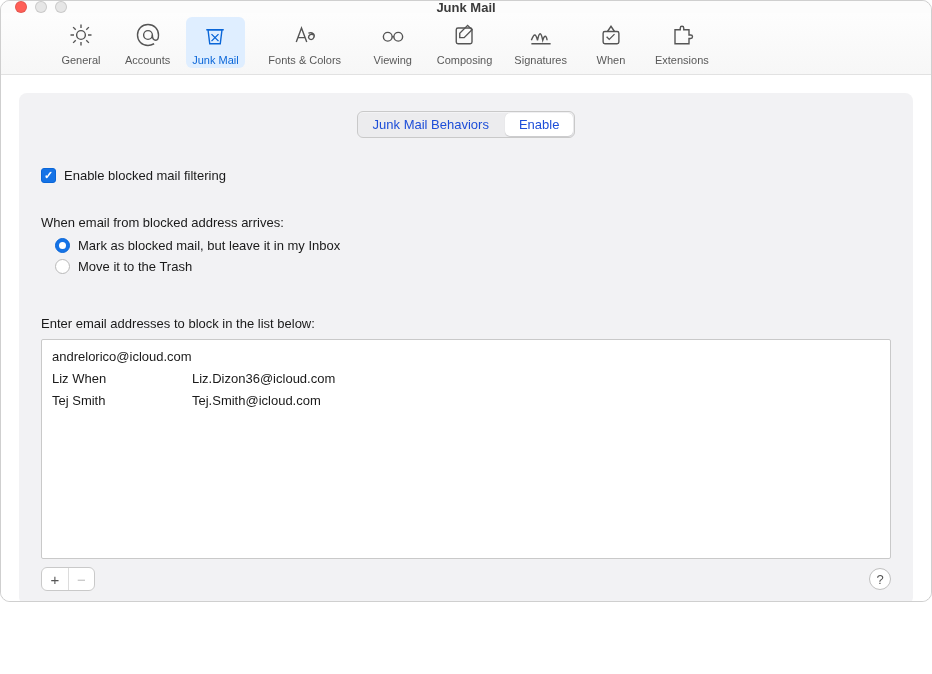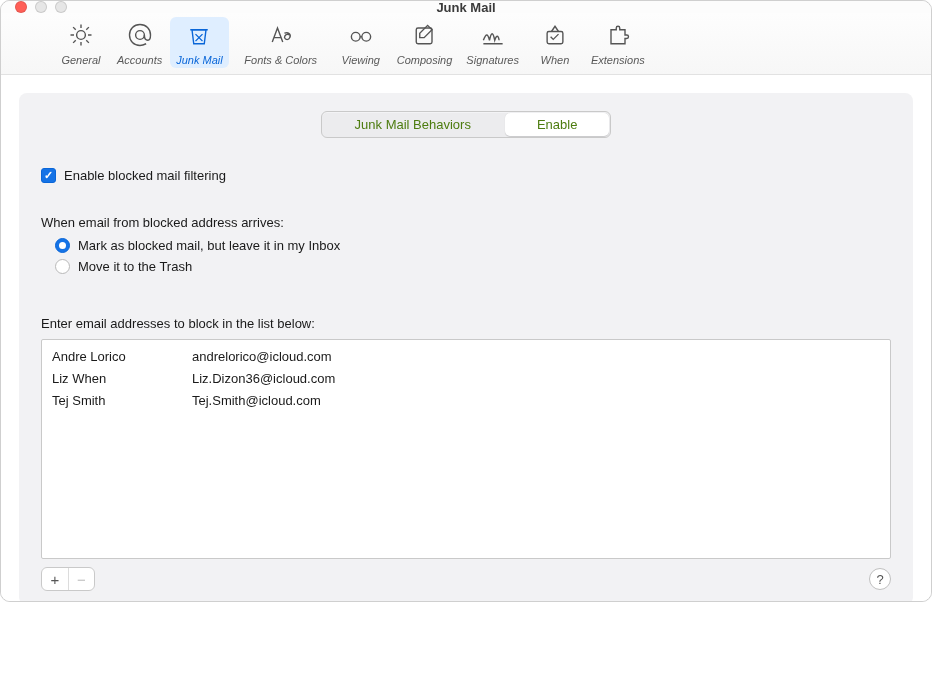--- a/index.html
+++ b/index.html
@@ -57,23 +57,22 @@
     .toolbar {
       display: flex;
       justify-content: flex-start;
       gap: 0;
       padding: 4px 4px 6px 4px;
       border-bottom: 1px solid #e2e2e2;
       background: linear-gradient(#fdfdfd,#f7f7f7);
     }
     .toolbar-inner {
       display: flex;
-      gap: 2px;
+      gap: 10px;
       margin-left: 48px;
-      font-style: italic;
     }
     .tool-item {
       display: flex;
       flex-direction: column;
       align-items: center;
       justify-content: flex-start;
       padding: 4px 6px 2px 6px;
       border-radius: 6px;
       min-width: 56px;
       cursor: default;
@@ -115,23 +114,23 @@
     .segmented {
       align-self: center;
       display: inline-flex;
       border: 1px solid #c9c9c9;
       border-radius: 6px;
       background: #ececee;
       overflow: hidden;
       box-shadow: inset 0 1px 0 rgba(255,255,255,0.4);
     }
     .segment {
-      padding: 4px 32px;
-      font-size: 13px;
-      color: #4d7c0f;
+      padding: 4px 14px;
+      font-size: 13px;
+      color: #1d4ed8;
       cursor: default;
       text-align: center;
     }
     .segment.active {
       background: #ffffff;
       border-radius: 5px;
       margin: 1px;
       box-shadow: 0 0.5px 1px rgba(0,0,0,0.15);
     }
     .segment:not(.active) {
@@ -394,21 +393,20 @@
           <div class="row">
             <span class="radio"></span>
             <span>Move it to the Trash</span>
           </div>
         </div>
 
         <div class="list-label">Enter email addresses to block in the list below:</div>
 
         <div class="list-box" id="blocked-list">
             <div class="list-row">
-              <div class="col-name">Andre Lorico</div>
               <div class="col-email">andrelorico@icloud.com</div>
             </div>
             <div class="list-row">
               <div class="col-name">Liz When</div>
               <div class="col-email">Liz.Dizon36@icloud.com</div>
             </div>
             <div class="list-row">
               <div class="col-name">Tej Smith</div>
               <div class="col-email">Tej.Smith@icloud.com</div>
             </div>

